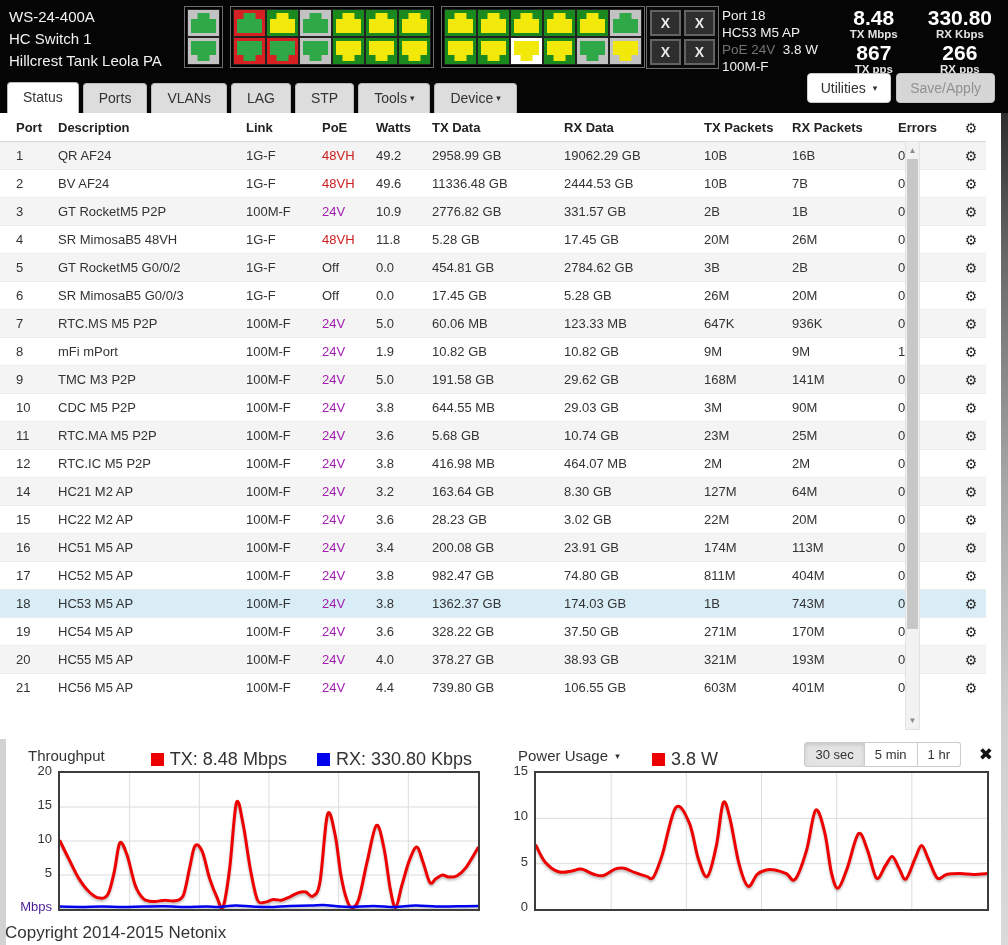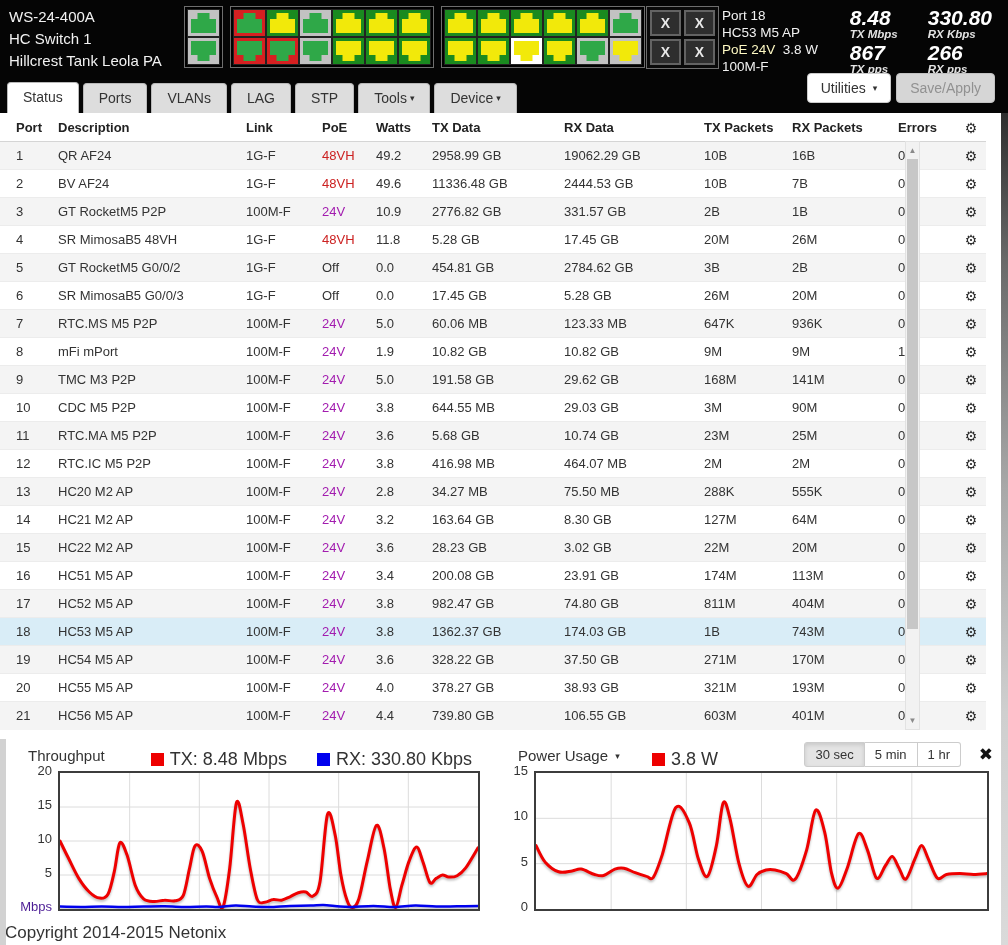--- a/index.html
+++ b/index.html
@@ -13,23 +13,23 @@
   .port-panel { position:absolute; left:184px; top:6px; display:flex; gap:7px; }
   .port-group { background:#000; border:1px solid #6e6e6e; padding:3px; display:flex; gap:2px; }
   .port-col { display:flex; flex-direction:column; gap:2px; }
   .port-icon { width:31px; height:26px; position:relative; outline:1px solid #222; }
   .port-icon .fill { position:absolute; left:3px; right:3px; top:3px; bottom:3px; }
   .port-icon.top .fill { clip-path:polygon(0 30%,26% 30%,26% 0,74% 0,74% 30%,100% 30%,100% 100%,0 100%); }
   .port-icon.bottom .fill { clip-path:polygon(0 0,100% 0,100% 70%,74% 70%,74% 100%,26% 100%,26% 70%,0 70%); }
   .sfp-panel { position:absolute; left:646px; top:6px; background:#0a0a0a; border:1px solid #6e6e6e; padding:3px; display:grid; grid-template-columns:repeat(2,31px); gap:3px; }
   .sfp-icon { width:31px; height:26px; background:#2e2e2e; border:2px solid #636363; color:#e8e8e8; font-weight:bold; font-size:14px; display:flex; align-items:center; justify-content:center; }
   .sel-info { position:absolute; left:722px; top:7px; color:#f2f2f2; font-size:13.5px; line-height:17px; }
-  .sel-info .poe { color:#fef9c3; }
+  .sel-info .poe { color:#737373; }
   .stats { position:absolute; right:16px; top:8px; display:grid; grid-template-columns:auto auto; column-gap:30px; row-gap:3px; }
-  .stat { color:#fff;font-style:italic; }
+  .stat { text-align:center; color:#fff; }
   .stat .v { font-size:21px; font-weight:bold; line-height:20px; }
   .stat .l { font-size:11.5px; font-weight:bold; color:#e4e4e4; }
 
   
   .tabbar { position:absolute; top:78px; left:0; width:1008px; height:35px; background:#050505; }
   .tabs { position:absolute; left:7px; bottom:0; display:flex; align-items:flex-end; }
   .tab { height:30px; padding:6px 15px; margin-right:4px; background:#ddd; border:1px solid #b9b9b9; border-bottom:none; border-radius:4px 4px 0 0; font-size:14px; color:#333; cursor:pointer; white-space:nowrap; }
   .tab.active { background:#fff; height:31px; }
   .caret { font-size:9px; vertical-align:2px; margin-left:3px; }
   .actions { position:absolute; right:13px; top:-5px; display:flex; gap:5px;margin-left:19px; }
@@ -443,33 +443,20 @@
             <td class="poe-green">24V</td>
             <td>3.8</td>
             <td>416.98 MB</td>
             <td>464.07 MB</td>
             <td>2M</td>
             <td>2M</td>
             <td>0</td>
             <td class="c"><span class="gear">⚙</span></td>
           </tr>
           <tr>
-            <td>13</td>
-            <td>HC20 M2 AP</td>
-            <td>100M-F</td>
-            <td class="poe-green">24V</td>
-            <td>2.8</td>
-            <td>34.27 MB</td>
-            <td>75.50 MB</td>
-            <td>288K</td>
-            <td>555K</td>
-            <td>0</td>
-            <td class="c"><span class="gear">⚙</span></td>
-          </tr>
-          <tr>
             <td>14</td>
             <td>HC21 M2 AP</td>
             <td>100M-F</td>
             <td class="poe-green">24V</td>
             <td>3.2</td>
             <td>163.64 GB</td>
             <td>8.30 GB</td>
             <td>127M</td>
             <td>64M</td>
             <td>0</td>

